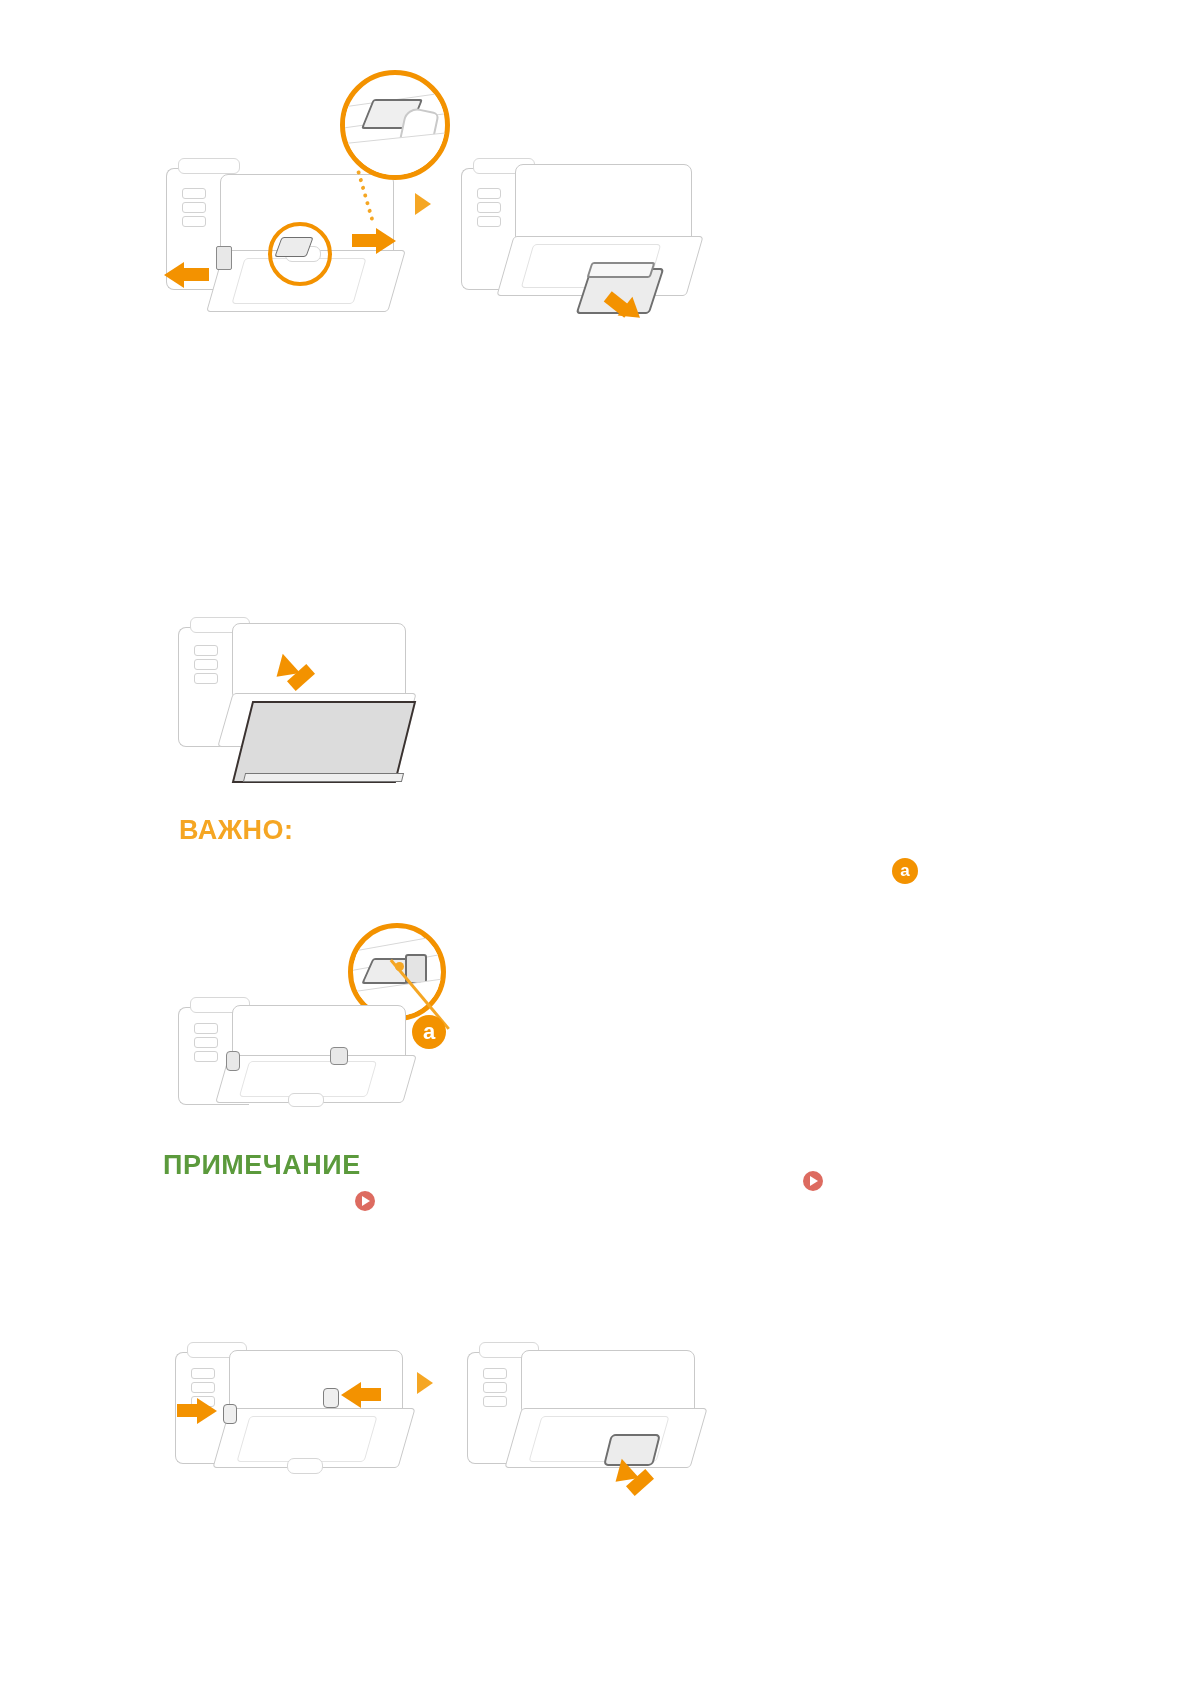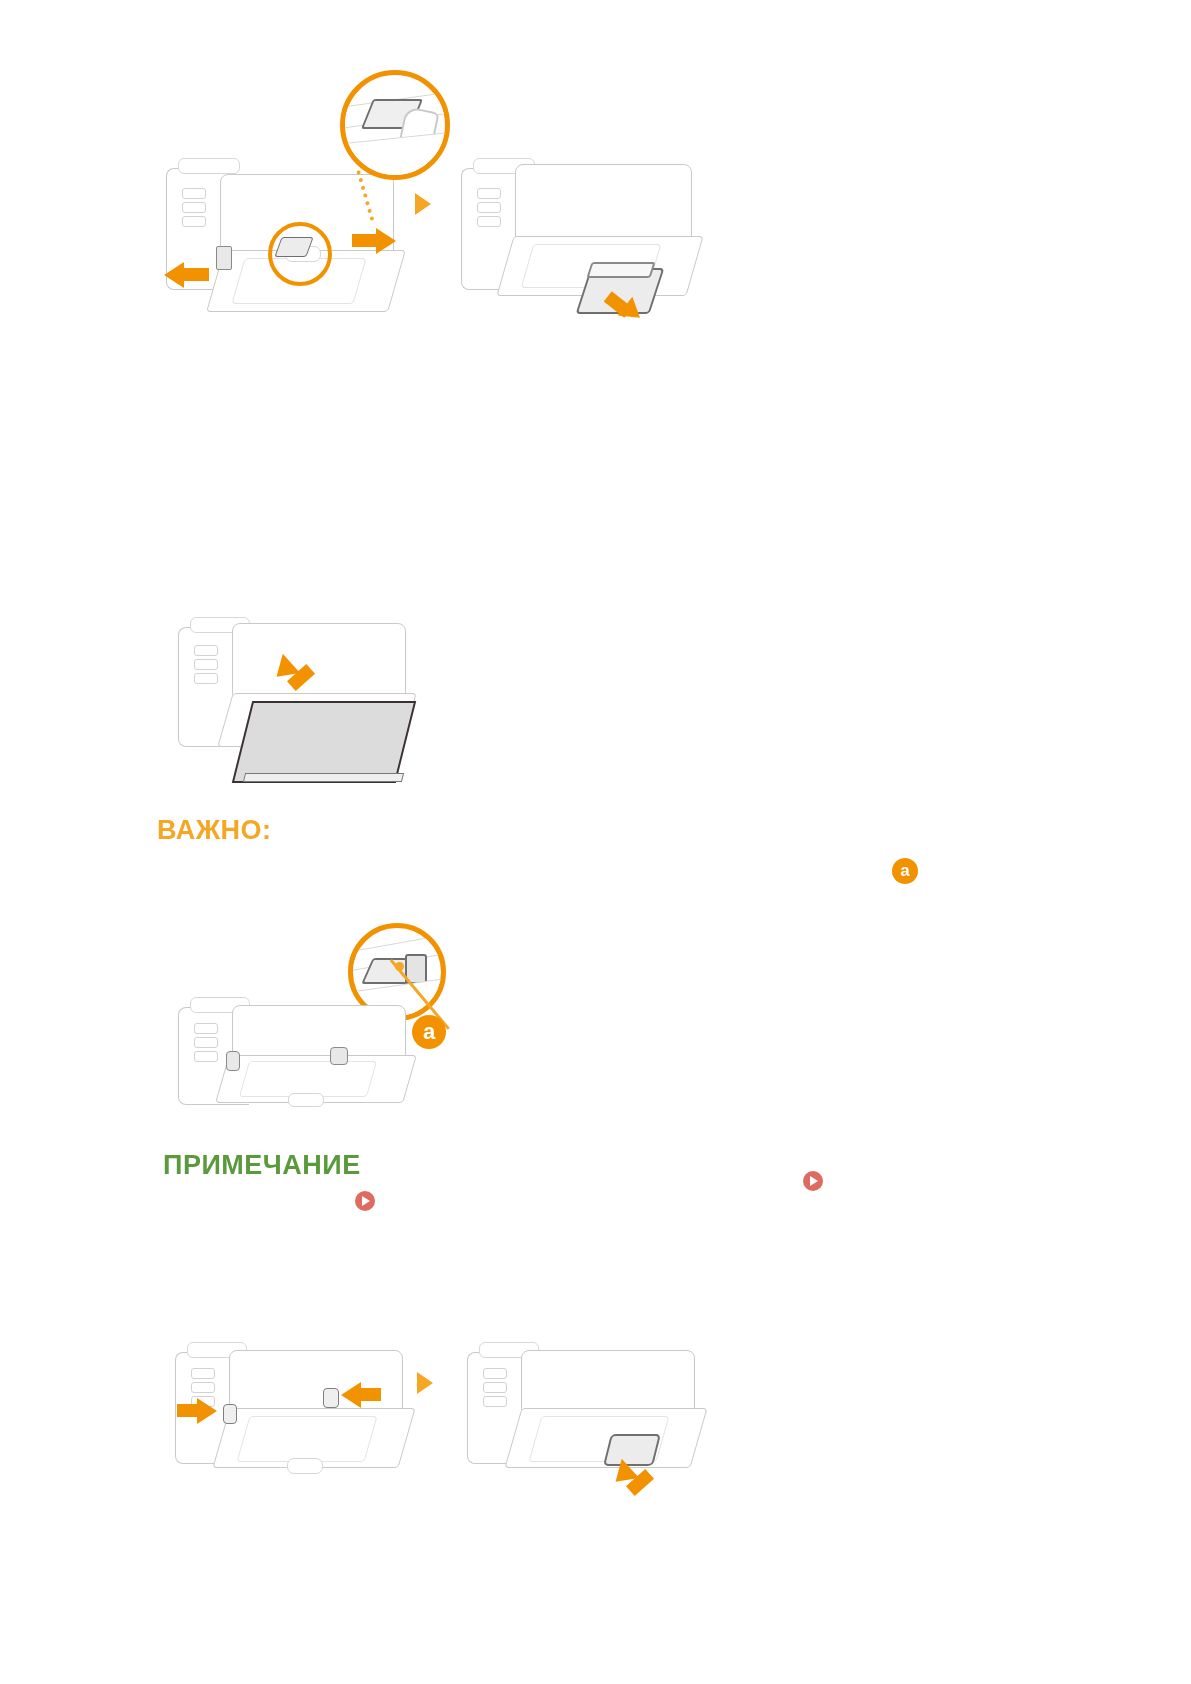--- a/index.html
+++ b/index.html
@@ -125,21 +125,21 @@
 
       <div class="paper" style="left:72px;top:96px;width:160px;height:78px;transform:skewX(-14deg);"></div>
       <div class="paper-edge" style="left:74px;top:168px;width:157px;height:7px;transform:skewX(-14deg);"></div>
 
       <div style="position:absolute;left:104px;top:52px;width:0;height:0;transform:rotate(-42deg);
                   border-top:13px solid transparent;border-bottom:13px solid transparent;border-right:20px solid #f39200;"></div>
       <div class="arrow-stem" style="left:118px;top:66px;width:26px;transform:rotate(-42deg);"></div>
     </div>
   </div>
 
-  <h2 class="h-important" style="left:157px;top:795px;">ВАЖНО:</h2>
+  <h2 class="h-important" style="left:179px;top:795px;">ВАЖНО:</h2>
 
   <span class="badge-a" style="left:892px;top:858px;">a</span>
 
   <div class="figure" style="left:170px;top:905px;width:330px;height:195px;">
 
     <div class="mag" style="left:178px;top:18px;width:88px;height:88px;">
       <div class="pr-line soft" style="left:-12px;top:14px;width:120px;height:18px;border-radius:2px;transform:skewY(-10deg);"></div>
       <div style="position:absolute;left:14px;top:30px;width:44px;height:22px;background:#ededed;
                   border:2px solid #6f6f6f;border-radius:3px;transform:skewX(-24deg);"></div>
       <div style="position:absolute;left:52px;top:26px;width:18px;height:26px;background:#e4e4e4;

